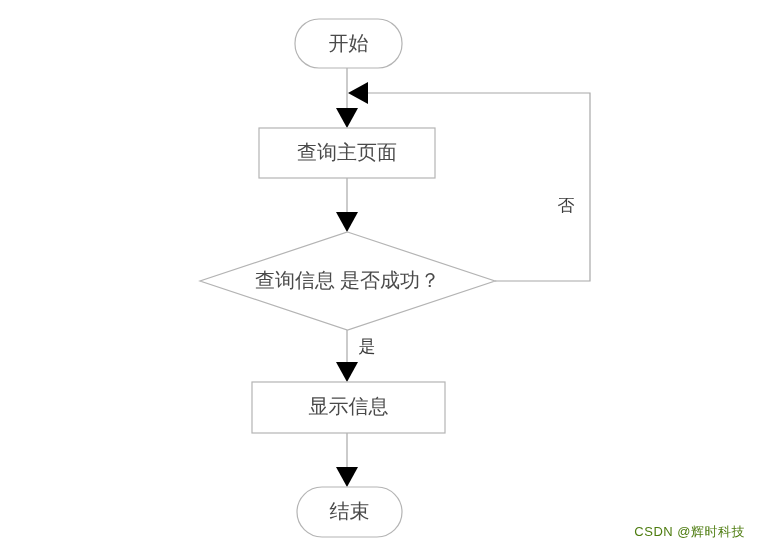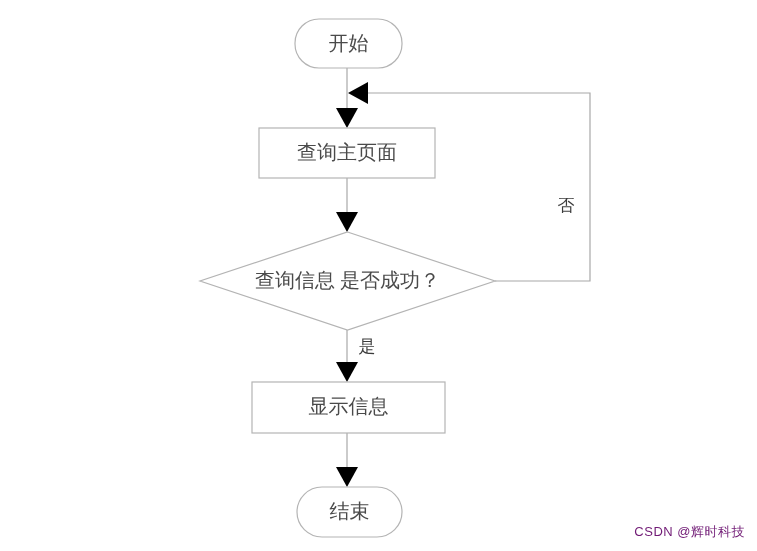--- a/index.html
+++ b/index.html
@@ -50,21 +50,21 @@
     fill: #3c3c3c;
     text-anchor: middle;
     dominant-baseline: middle;
   }
   .watermark-text {
     position: absolute;
     right: 12px;
     bottom: 10px;
     font-family: "Liberation Sans", "DejaVu Sans", sans-serif;
     font-size: 13px;
-    color: #701a75;
+    color: #4d7c0f;
     letter-spacing: 0.5px;
     white-space: nowrap;
     user-select: none;
   }
 </style>
 </head>
 <body>
 
 <div id="flowchart-canvas">
 

